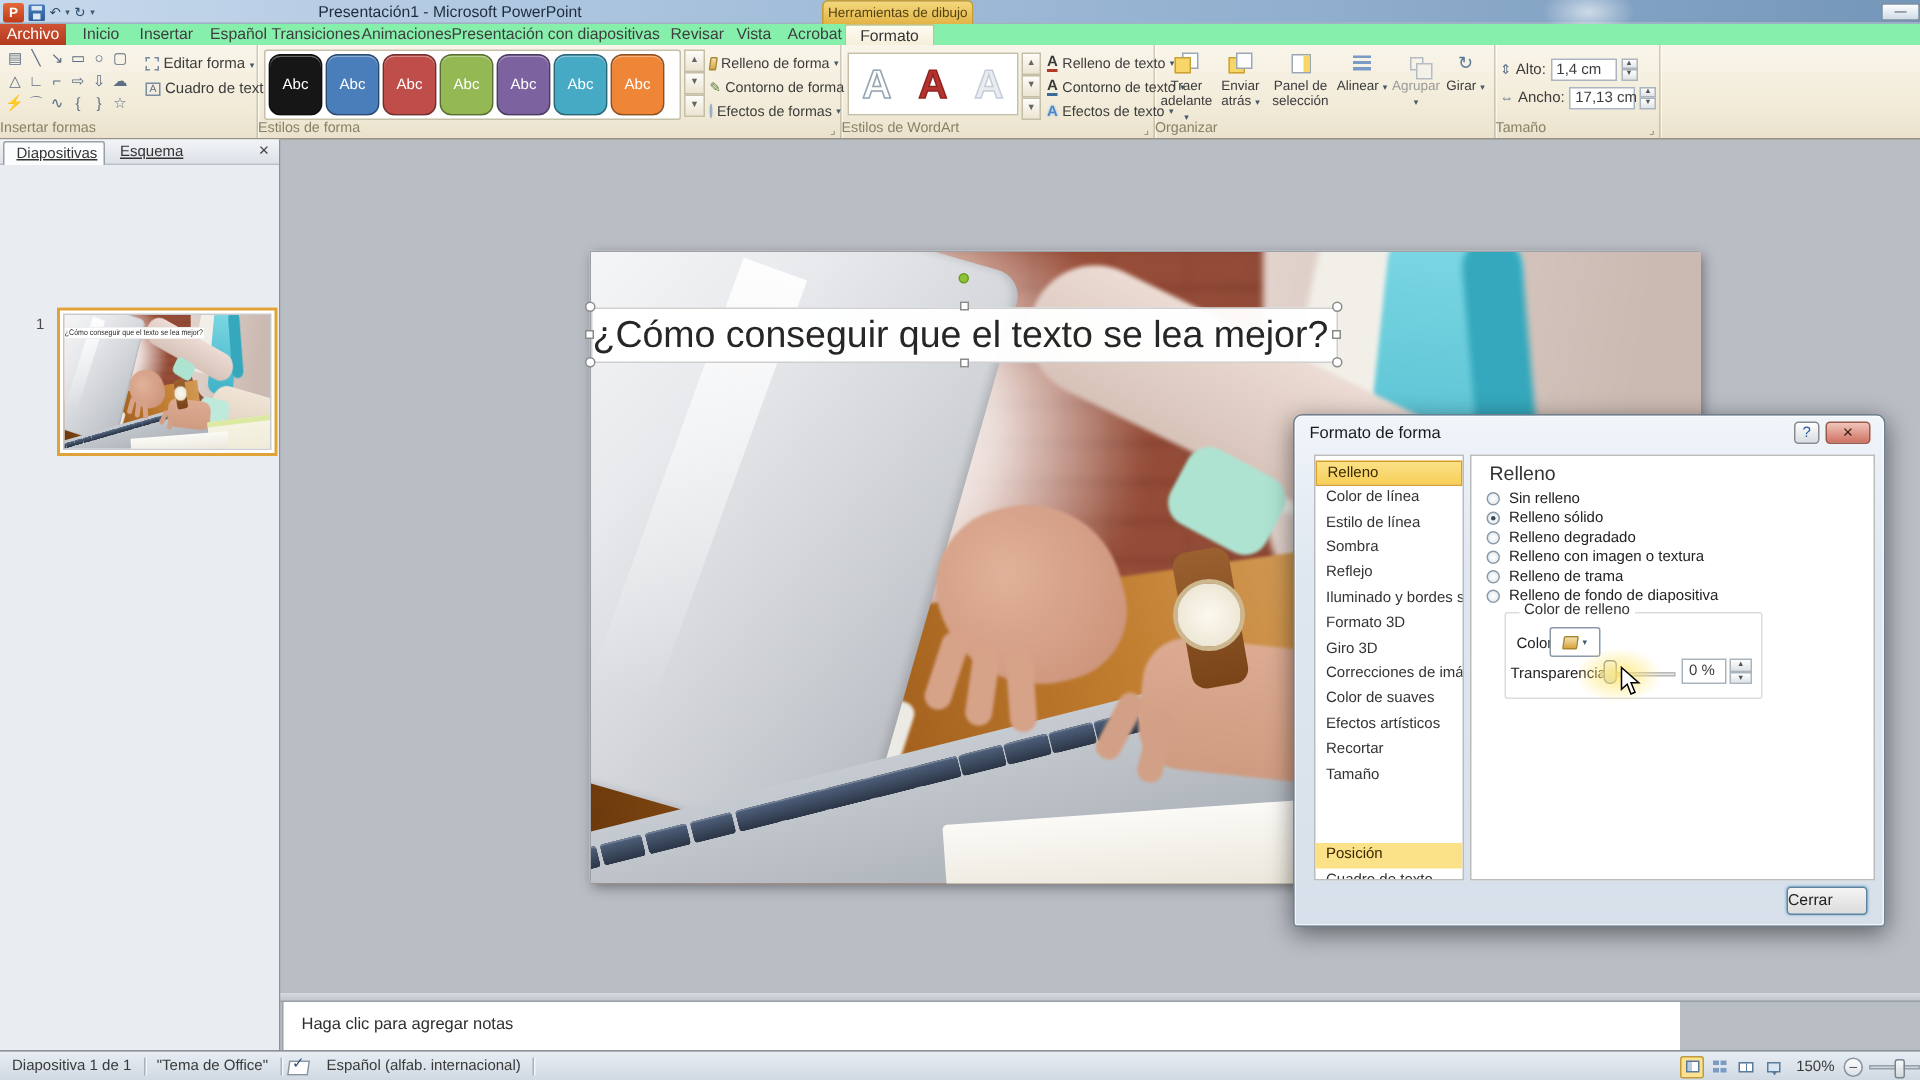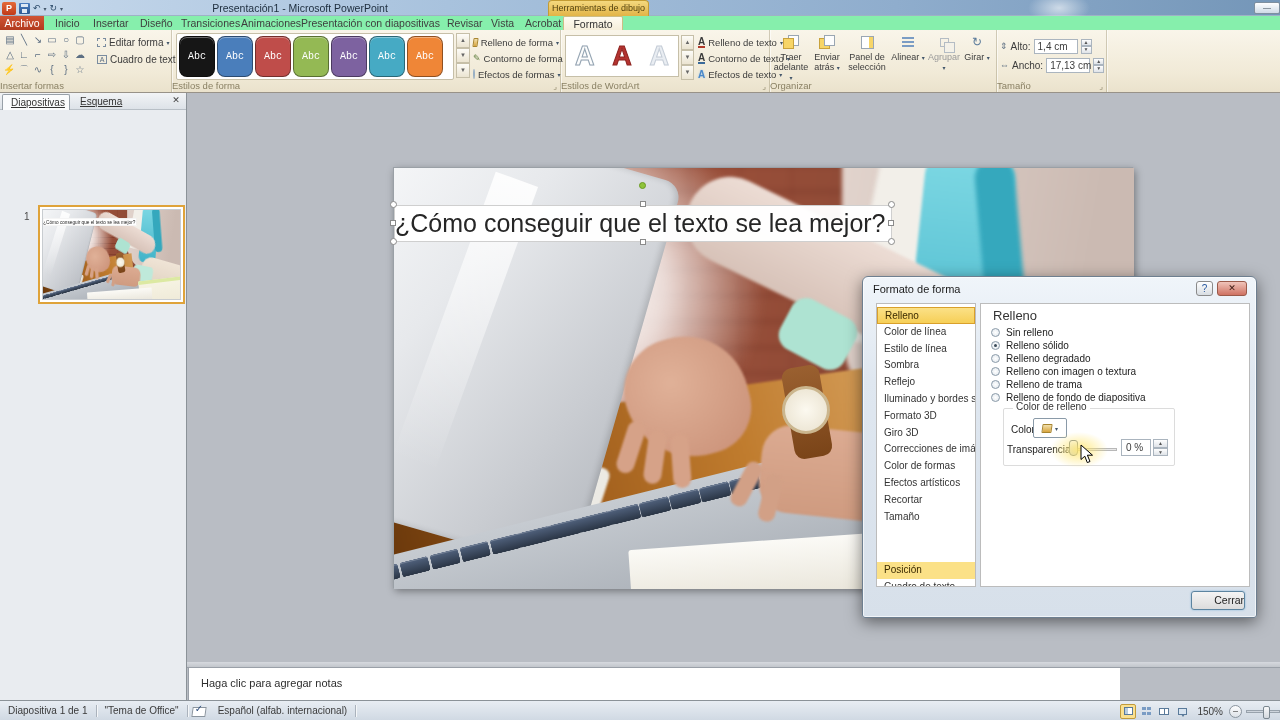--- a/index.html
+++ b/index.html
@@ -56,21 +56,21 @@
     font-size:10px;color:#3c3c3c;white-space:nowrap;}
   .i-editshape{width:9px;height:9px;border:1px dashed #7a8ca0;}
   .i-textbox{width:10px;height:9px;border:1px solid #7a8ca0;font-size:7px;line-height:8px;text-align:center;color:#5d6f83;}
 
   
   .g2{width:389px;}
   .gal{position:absolute;left:4px;top:3px;width:278px;height:47px;background:#fff;
     border:1px solid #c6bfa8;border-radius:2px;display:flex;gap:2px;padding:2px;}
   .tile{width:36px;height:41px;border-radius:8px;border:1px solid rgba(0,0,0,.4);
     color:#fff;font-size:10px;display:flex;align-items:center;justify-content:center;
-    box-shadow:inset 0 1px 0 rgba(255,255,255,.35);font-family:Liberation Mono, monospace;}
+    box-shadow:inset 0 1px 0 rgba(255,255,255,.35);}
   .galscroll{position:absolute;left:284px;top:3px;width:14px;}
   .gsb{height:15px;background:linear-gradient(#fdfcf8,#ebe4d1);border:1px solid #c6bfa8;
     font-size:6px;color:#666;text-align:center;line-height:13px;}
   .fxcol{position:absolute;left:301px;top:4px;width:86px;}
   .fxbtn{height:16px;display:flex;align-items:center;gap:3px;font-size:9.5px;white-space:nowrap;color:#3c3c3c;}
   .i-bucket{width:10px;height:9px;background:linear-gradient(#f2e0ac,#d8a53e);border:1px solid #a8852f;
     border-radius:1px;transform:skewX(-8deg);}
   .i-pencil{font-size:9px;color:#5a7a3a;line-height:9px;}
   .i-fx{width:10px;height:10px;border-radius:50%;border:1px solid #9ab0c4;
     background:radial-gradient(circle at 35% 35%,#e8f1f8,#7fa6ca);}
@@ -273,21 +273,21 @@
     border:1px solid #8a9aa8;border-radius:2px;display:flex;align-items:center;justify-content:center;gap:3px;}
   .strack{position:absolute;left:62px;top:40px;width:50px;height:3px;background:#e8e8e8;border:1px solid #b8b8b8;}
   .sthumb{position:absolute;left:64px;top:31px;width:9px;height:16px;border-radius:3px 3px 4px 4px;
     background:linear-gradient(#fdfdfe,#cfd6dc);border:1px solid #7a868f;}
   .tval{position:absolute;left:115px;top:31px;width:30px;height:17px;background:#fff;border:1px solid #aab4be;
     font-size:10px;line-height:15px;padding-left:4px;}
   .tspin{position:absolute;left:147px;top:31px;width:15px;height:17px;display:flex;flex-direction:column;}
   .tspin span{flex:1;border:1px solid #aab4be;background:linear-gradient(#fefefe,#dfe3e8);
     font-size:5px;line-height:6px;text-align:center;color:#555;}
   .dok{position:absolute;left:328px;top:314px;width:54px;height:19px;border:1px solid #5c84a0;border-radius:3px;
-    background:linear-gradient(#f4f4f4,#dcdcdc);font-size:10.5px;text-align:right;line-height:17px;color:#222;
+    background:linear-gradient(#f4f4f4,#dcdcdc);font-size:10.5px;text-align:left;line-height:17px;color:#222;
     box-shadow:0 0 2px #7ab0d8;}
 
   
   .glow{position:absolute;left:1050px;top:432px;width:58px;height:36px;border-radius:50%;z-index:45;
     background:radial-gradient(closest-side,rgba(255,230,110,.85),rgba(255,230,110,0));}
   .cursor{position:absolute;left:1080px;top:444px;z-index:46;}
 </style>
 </head>
 <body>
 
@@ -305,21 +305,21 @@
     <div class="win-title">Presentación1 - Microsoft PowerPoint</div>
     <div class="flare"></div>
     <div class="ctx-header">Herramientas de dibujo</div>
     <div class="win-min">—</div>
   </div>
 
   <div class="tabrow">
     <div class="tab file" style="left:0">Archivo</div>
     <div class="tab" style="left:46px">Inicio</div>
     <div class="tab" style="left:84px">Insertar</div>
-    <div class="tab" style="left:131px">Diseño</div>
+    <div class="tab" style="left:131px">Español</div>
     <div class="tab" style="left:172px">Transiciones</div>
     <div class="tab" style="left:232px">Animaciones</div>
     <div class="tab" style="left:292px">Presentación con diapositivas</div>
     <div class="tab" style="left:438px">Revisar</div>
     <div class="tab" style="left:482px">Vista</div>
     <div class="tab" style="left:516px">Acrobat</div>
     <div class="tab ctx" style="left:563px;width:60px">Formato</div>
   </div>
 
   <div class="ribbon">
@@ -753,21 +753,21 @@
     <div class="dside">
       <div class="dsitem sel">Relleno</div>
       <div class="dsitem">Color de línea</div>
       <div class="dsitem">Estilo de línea</div>
       <div class="dsitem">Sombra</div>
       <div class="dsitem">Reflejo</div>
       <div class="dsitem">Iluminado y bordes suaves</div>
       <div class="dsitem">Formato 3D</div>
       <div class="dsitem">Giro 3D</div>
       <div class="dsitem">Correcciones de imágenes</div>
-      <div class="dsitem">Color de formas</div>
+      <div class="dsitem">Color de suaves</div>
       <div class="dsitem">Efectos artísticos</div>
       <div class="dsitem">Recortar</div>
       <div class="dsitem">Tamaño</div>
       <div class="dsitem hl">Posición</div>
       <div class="dsitem">Cuadro de texto</div>
       <div class="dsitem">Texto alternativo</div>
     </div>
 
     <div class="dpanel">
       <div class="dheading">Relleno</div>

